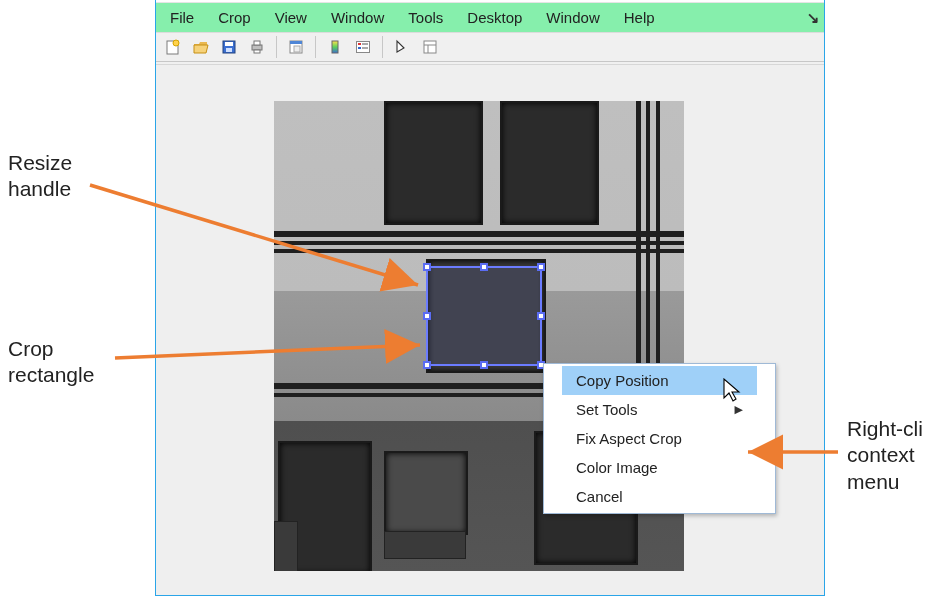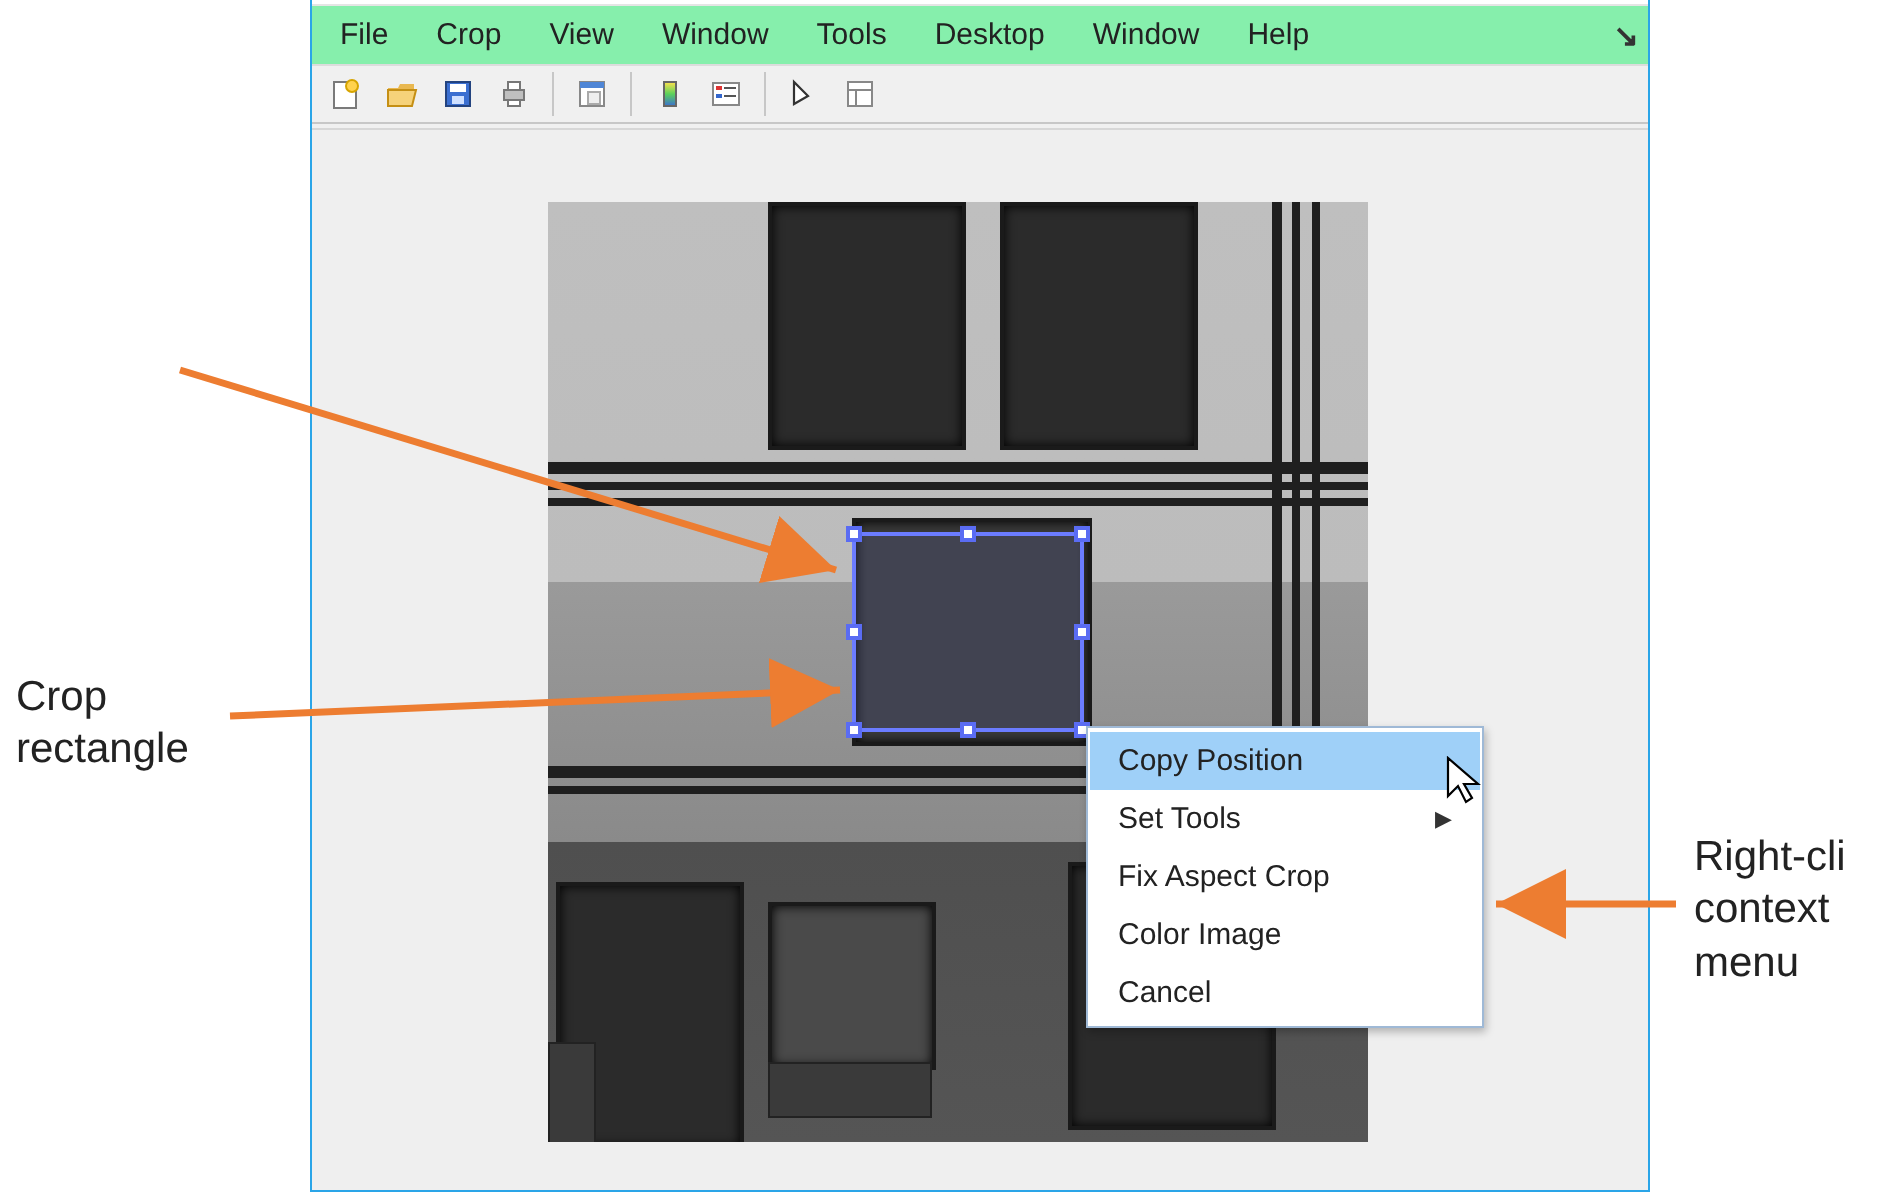--- a/index.html
+++ b/index.html
@@ -29,21 +29,21 @@
   .pad{background:#2b2b2b;border:2px solid #1a1a1a;box-shadow:inset 0 0 6px #000}
   .trace{background:#1f1f1f}
   .smallpad{background:#3a3a3a;border:1px solid #222}
   
   .croprect{position:absolute;left:152px;top:165px;width:116px;height:100px;border:2px solid #6b7cff;background:rgba(120,140,255,.12);box-sizing:border-box}
   .handle{position:absolute;width:8px;height:8px;background:#fff;border:2px solid #5a6cf3;box-sizing:border-box}
   .h-nw{left:-5px;top:-5px}.h-n{left:50%;top:-5px;margin-left:-4px}.h-ne{right:-5px;top:-5px}
   .h-w{left:-5px;top:50%;margin-top:-4px}.h-e{right:-5px;top:50%;margin-top:-4px}
   .h-sw{left:-5px;bottom:-5px}.h-s{left:50%;bottom:-5px;margin-left:-4px}.h-se{right:-5px;bottom:-5px}
   
-  .ctxmenu{position:absolute;left:543px;top:363px;width:195px;background:#fff;border:1px solid #9fb9d6;box-shadow:1px 2px 4px rgba(0,0,0,.25);padding:2px 1px}
+  .ctxmenu{position:absolute;left:543px;top:363px;width:195px;background:#fff;border:1px solid #9fb9d6;box-shadow:1px 2px 4px rgba(0,0,0,.25);padding:2px 18px}
   .ctxmenu .citem{padding:6px 14px;white-space:nowrap;display:flex;align-items:center;justify-content:space-between}
   .ctxmenu .citem.hl{background:#9fd0f8}
   .ctxmenu .arrow{font-size:11px;color:#333}
   .cursor2{position:absolute;left:723px;top:378px;pointer-events:none}
   
   .annolabel{position:absolute;font-size:21px;color:#222;line-height:1.25}
   svg.anno{position:absolute;left:0;top:0;width:951px;height:596px;pointer-events:none}
 </style>
 </head>
 <body>
@@ -210,20 +210,22 @@
     </div>
     <div class="citem">
       <span>Cancel</span>
     </div>
   </div>
 
   <svg class="cursor2" width="22" height="26">
     <path d="M1 1 L1 20 L6 15 L10 23 L13 21 L9 14 L16 14 Z" fill="#fff" stroke="#000" stroke-width="1.1"></path>
   </svg>
 
+  <div class="annolabel" style="left:8px;top:150px;white-space:pre">Resize
+handle</div>
   <div class="annolabel" style="left:8px;top:336px;white-space:pre">Crop
 rectangle</div>
   <div class="annolabel" style="left:847px;top:416px;white-space:pre">Right-cli
 context
 menu</div>
 
   <svg class="anno">
     <defs>
       <marker id="ah" markerWidth="12" markerHeight="12" refX="10" refY="5" orient="auto">
         <path d="M0 0 L10 5 L0 10 Z" fill="#ed7d31"></path>

